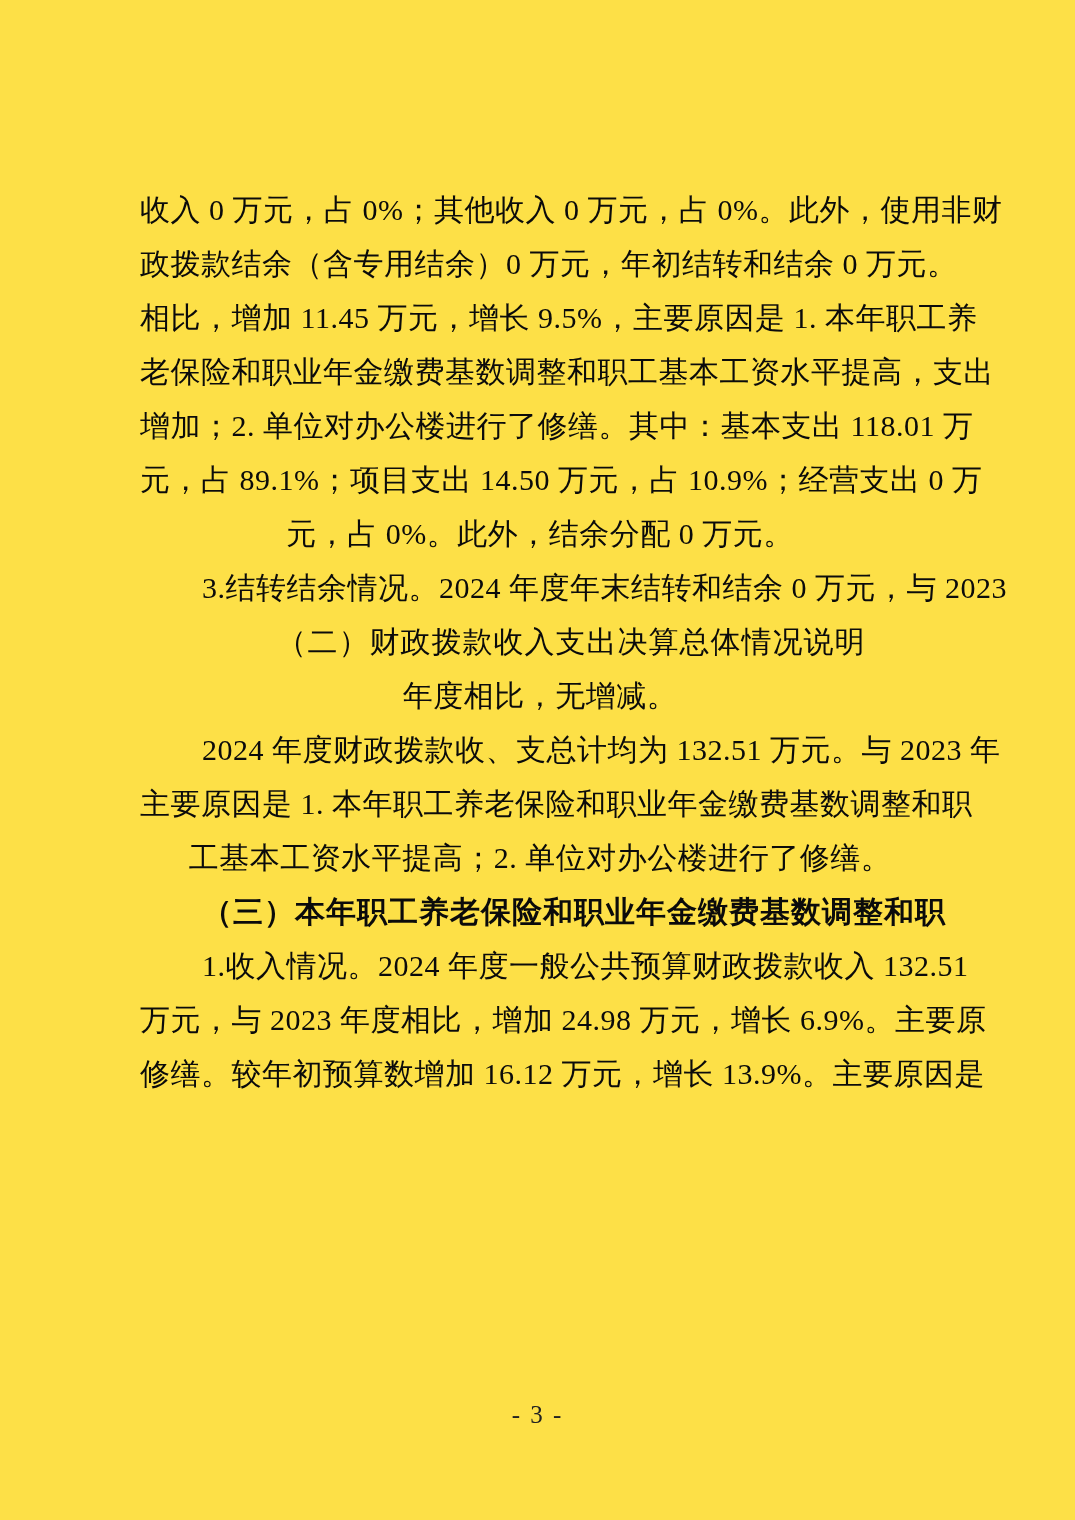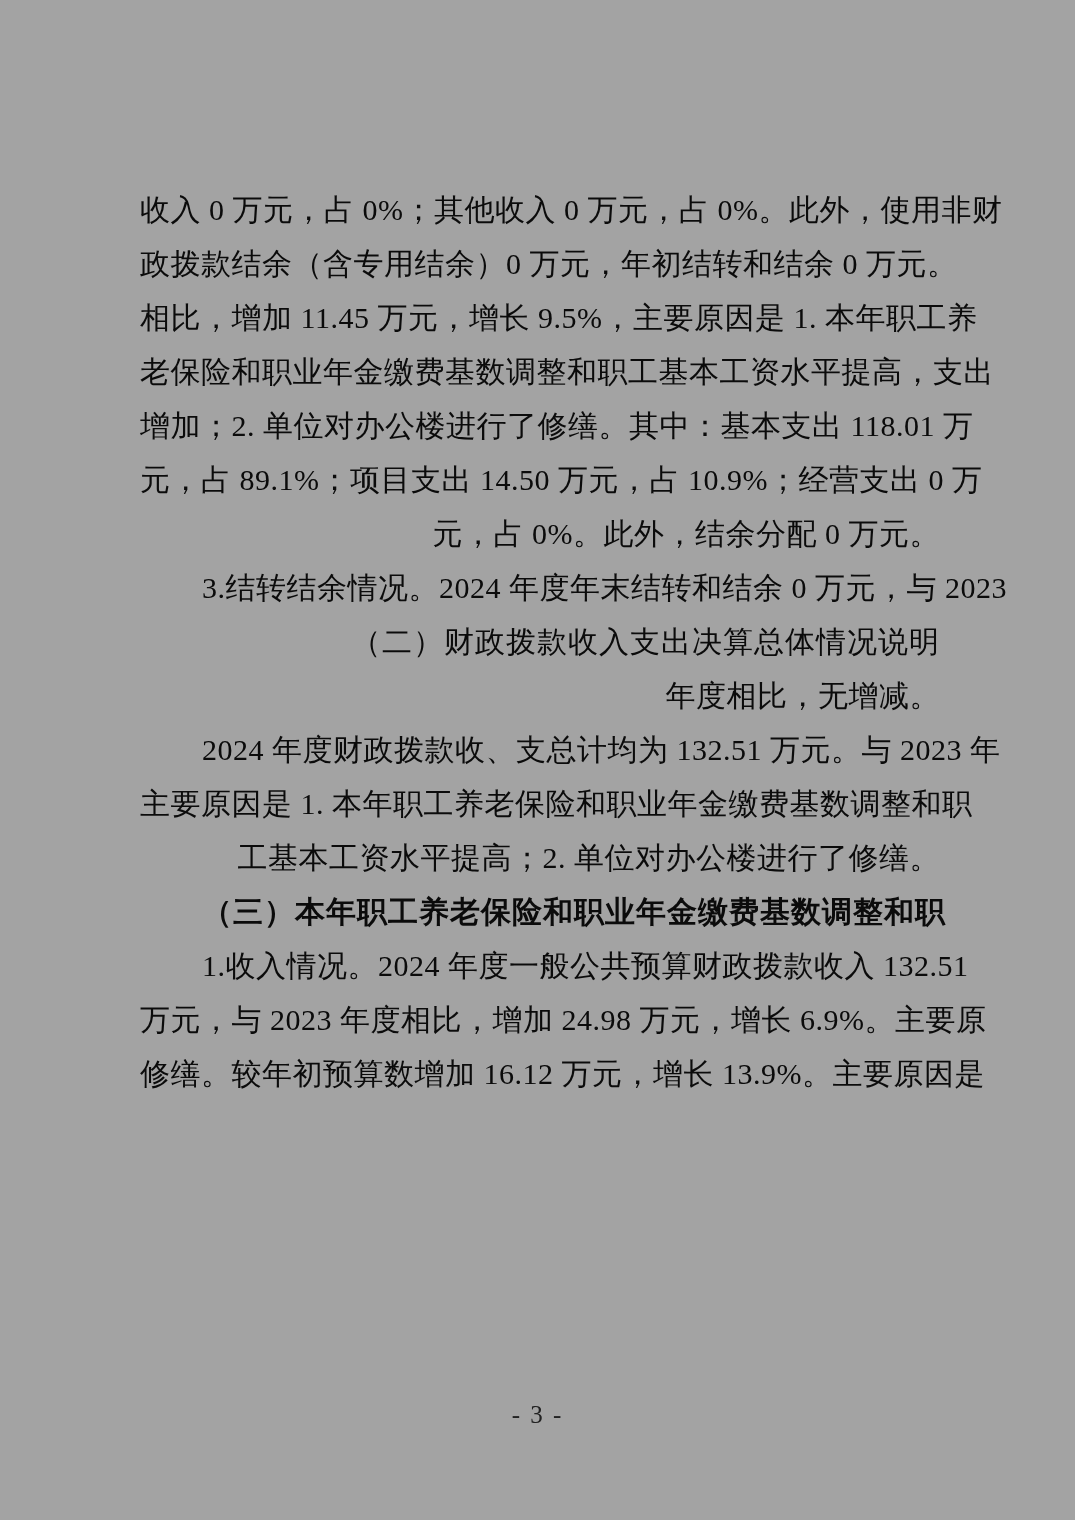--- a/index.html
+++ b/index.html
@@ -4,37 +4,37 @@
 <style>
   html, body {
     margin: 0;
     padding: 0;
     background: #ffffff;
   }
   .page {
     position: relative;
     width: 1075px;
     height: 1520px;
-    background: #a3a3a3;
+    background: #fde047;
     overflow: hidden;
     font-family: "Liberation Serif", "DejaVu Serif", serif;
     color: #0b0b0b;
   }
   .text-block {
     position: absolute;
     left: 140px;
     top: 183px;
     width: 800px;
   }
   .line {
     font-size: 30px;
     line-height: 54px;
     height: 54px;
     white-space: nowrap;
-    text-align: right;
+    text-align: center;
     letter-spacing: 0.5px;
   }
   .line.justify {
     text-align: justify;
     text-align-last: justify;
   }
   .line.indent {
     padding-left: 62px;
   }
   .line.heading {

